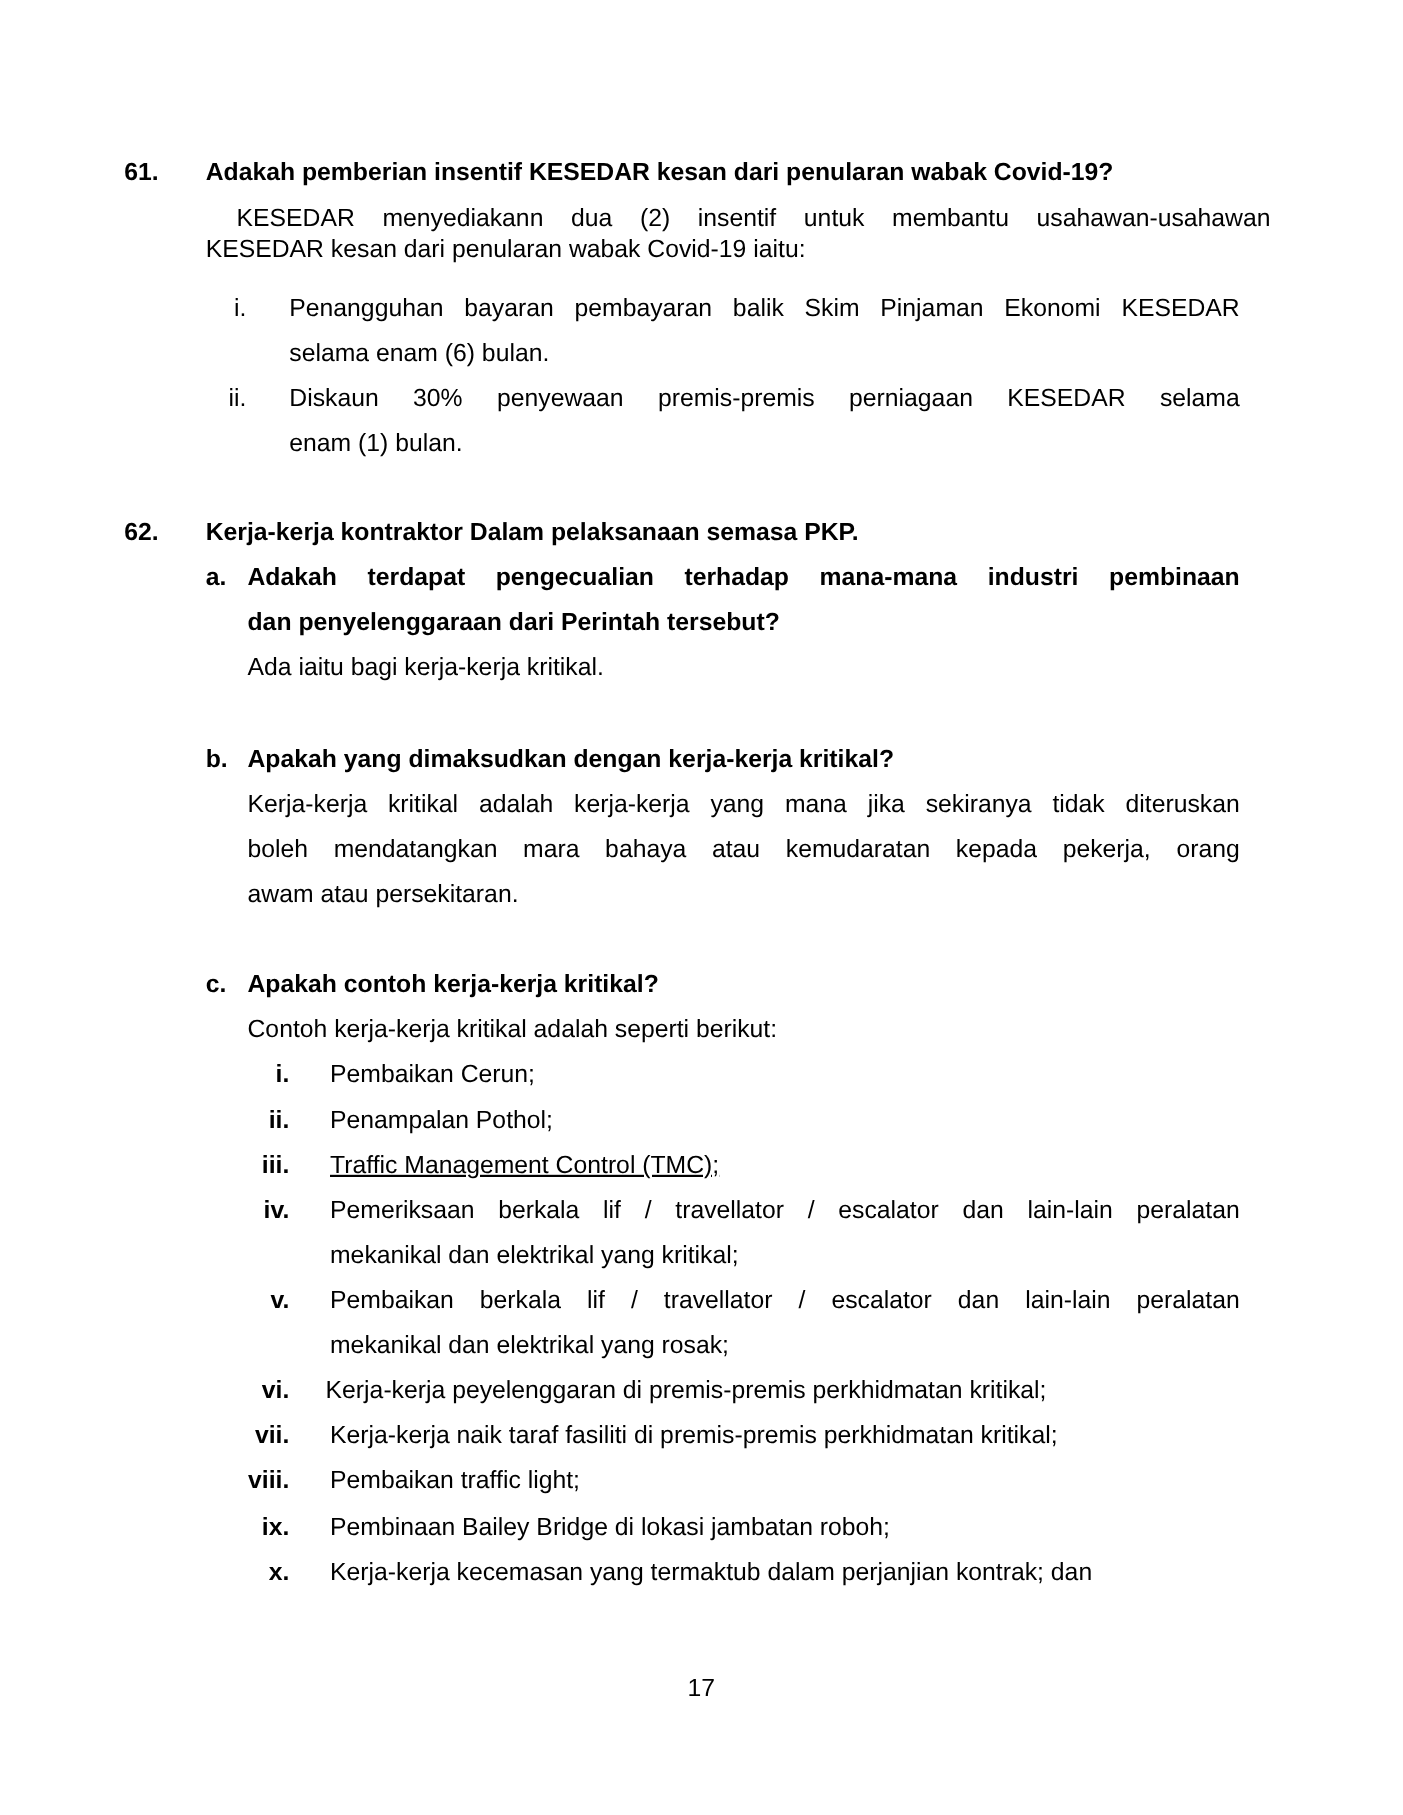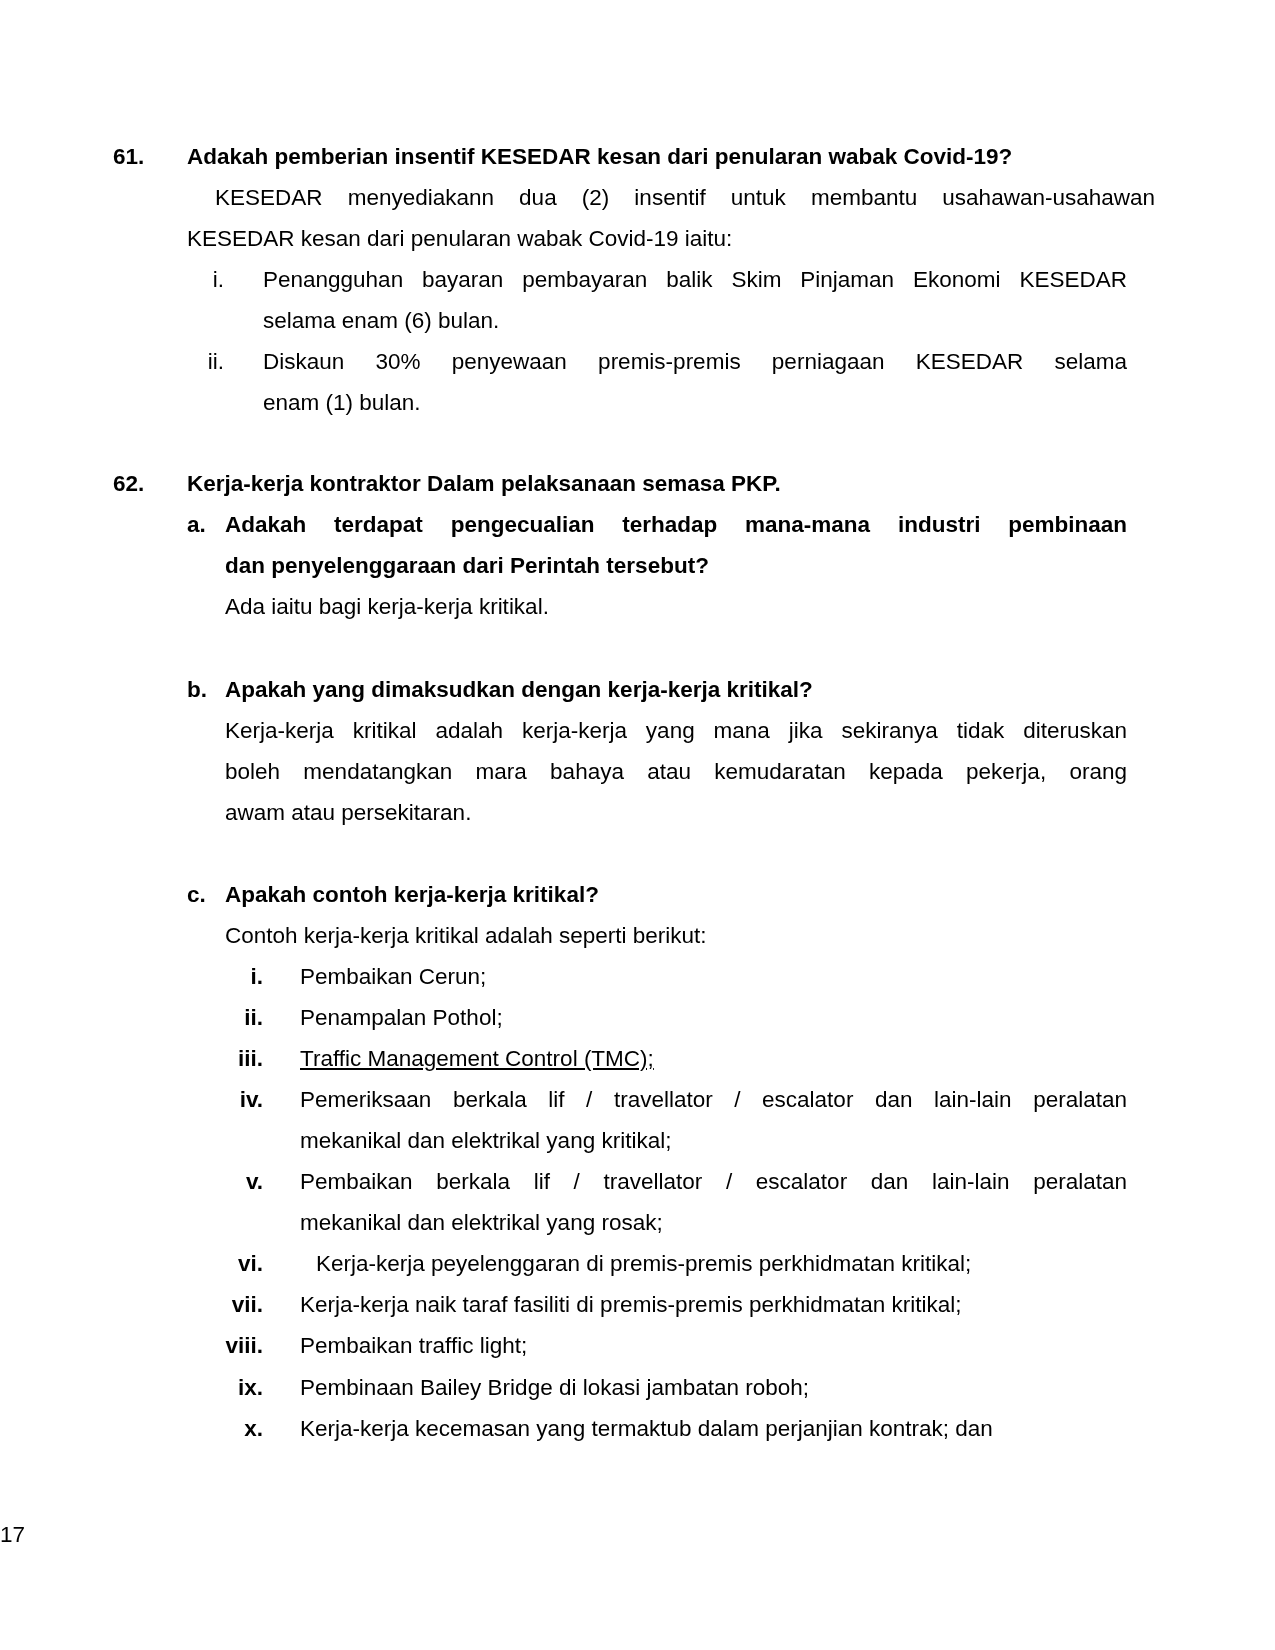--- a/index.html
+++ b/index.html
@@ -7,33 +7,33 @@
       width: 1275px; height: 1650px; position: relative; overflow: hidden;
       font-family: "Liberation Sans", sans-serif; color: #000000;
       font-size: 22.5px;
     }
     .page { position: absolute; left: 0; top: 0; width: 1275px; height: 1650px; }
     .line { position: absolute; white-space: nowrap; line-height: 30px; height: 30px; }
     .bold { font-weight: bold; }
     .justify { text-align: justify; text-align-last: justify; white-space: normal; }
     .num { position: absolute; left: 113px; }
     .roman-right { position: absolute; text-align: right; }
-    .page-number { position: absolute; left: 0; width: 1275px; top: 1520px; line-height: 30px; }
+    .page-number { position: absolute; left: 0; width: 1275px; text-align: center; top: 1520px; line-height: 30px; }
   </style>
 </head>
 <body>
 
 <div class="page">
 
   <div>
     <div class="line bold num" style="top:142px;text-align:center;">61.</div>
     <div class="line bold" style="left:187px; top:142px;">Adakah pemberian insentif KESEDAR kesan dari penularan wabak Covid-19?</div>
 
     <div class="line justify" style="left:187px; top:183px; width:940px;margin-left:28px;">KESEDAR menyediakann dua (2) insentif untuk membantu usahawan-usahawan</div>
-    <div class="line" style="left:187px; top:224px;">KESEDAR kesan dari penularan wabak Covid-19 iaitu:</div>
+    <div class="line" style="left:187px; top:212px;">KESEDAR kesan dari penularan wabak Covid-19 iaitu:</div>
 
     <div>
       <div>
         <div class="line roman-right" style="left:180px; width:44px; top:265px;">i.</div>
         <div class="line justify" style="left:263px; top:265px; width:864px;">Penangguhan bayaran pembayaran balik Skim Pinjaman Ekonomi KESEDAR</div>
         <div class="line" style="left:263px; top:306px;">selama enam (6) bulan.</div>
       </div>
       <div>
         <div class="line roman-right" style="left:180px; width:44px; top:347px;">ii.</div>
         <div class="line justify" style="left:263px; top:347px; width:864px;">Diskaun 30% penyewaan premis-premis perniagaan KESEDAR selama</div>
@@ -84,21 +84,21 @@
           <div class="line justify" style="left:300px; top:1085px; width:827px;">Pemeriksaan berkala lif / travellator / escalator dan lain-lain peralatan</div>
           <div class="line" style="left:300px; top:1126px;">mekanikal dan elektrikal yang kritikal;</div>
         </div>
         <div>
           <div class="line bold roman-right" style="left:200px; width:63px; top:1167px;">v.</div>
           <div class="line justify" style="left:300px; top:1167px; width:827px;">Pembaikan berkala lif / travellator / escalator dan lain-lain peralatan</div>
           <div class="line" style="left:300px; top:1208px;">mekanikal dan elektrikal yang rosak;</div>
         </div>
         <div>
           <div class="line bold roman-right" style="left:200px; width:63px; top:1249px;">vi.</div>
-          <div class="line" style="left:316px; top:1249px;">Kerja-kerja peyelenggaran di premis-premis perkhidmatan kritikal;</div>
+          <div class="line" style="left:296px; top:1249px;">Kerja-kerja peyelenggaran di premis-premis perkhidmatan kritikal;</div>
         </div>
         <div>
           <div class="line bold roman-right" style="left:200px; width:63px; top:1290px;">vii.</div>
           <div class="line" style="left:300px; top:1290px;text-align:right;">Kerja-kerja naik taraf fasiliti di premis-premis perkhidmatan kritikal;</div>
         </div>
         <div>
           <div class="line bold roman-right" style="left:200px; width:63px; top:1331px;">viii.</div>
           <div class="line" style="left:300px; top:1331px;">Pembaikan traffic light;</div>
         </div>
         <div>

